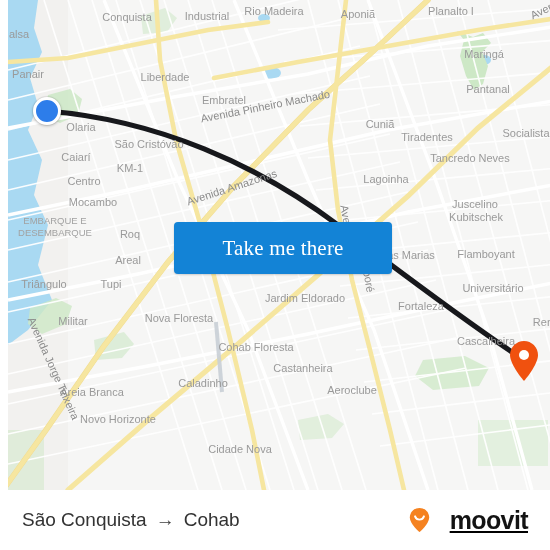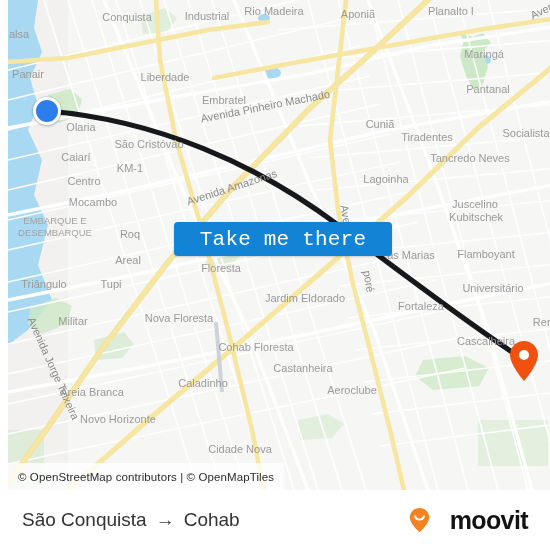--- a/index.html
+++ b/index.html
@@ -52,26 +52,26 @@
     white-space: nowrap;
     z-index: 40;
   }
 
   
   #take-me-there {
     position: absolute;
     left: 166px;
     top: 222px;
     width: 218px;
-    height: 34px;
+    height: 52px;
     background: #1383d6;
     border: none;
     border-radius: 4px;
     color: #ffffff;
-    font-family: Liberation Mono, monospace;
+    font-family: Liberation Serif, serif;
     font-size: 21px;
     letter-spacing: 0.2px;
     cursor: pointer;
     z-index: 35;
     box-shadow: 0 1px 2px rgba(0,0,0,0.18);
     display: flex;
     align-items: center;
     justify-content: center;
     text-align: right;
   }
@@ -110,20 +110,21 @@
     display: flex;
     align-items: center;
     gap: 9px;
     white-space: nowrap;
   }
   #trip-title .arrow { font-size: 19px; color: #3b3b3b; }
   #moovit-logo {
     display: flex;
     align-items: center;
     gap: 20px;
+    text-decoration: underline;
   }
   #moovit-wordmark {
     font-size: 25px;
     font-weight: bold;
     color: #131313;
     letter-spacing: -0.6px;
     line-height: 1;
   }
 
   
@@ -308,23 +309,20 @@
       </g>
 
       <text class="rdlbl" transform="translate(258,110) rotate(-11)" text-anchor="middle">Avenida Pinheiro Machado</text>
       <text class="rdlbl" transform="translate(225,191) rotate(-18)" text-anchor="middle">Avenida Amazonas</text>
       <text class="rdlbl" transform="translate(42,370) rotate(66)" text-anchor="middle">Avenida Jorge Teixeira</text>
       <text class="rdlbl" transform="translate(334,215) rotate(80)" text-anchor="middle">Ave</text>
       <text class="rdlbl" transform="translate(357,282) rotate(80)" text-anchor="middle">poré</text>
       <text class="rdlbl" transform="translate(536,14) rotate(-26)" text-anchor="middle">Aven</text>
     </svg>
 
-    <div id="attribution">
-      <span>© OpenStreetMap contributors | © OpenMapTiles</span>
-    </div>
 
     <div class="marker" id="origin-marker"></div>
 
     <div class="marker" id="destination-marker">
       <svg viewBox="0 0 32 42" width="32" height="42">
         <path d="M16,1 C8.3,1 2,7.3 2,15 C2,25 16,41 16,41 C16,41 30,25 30,15 C30,7.3 23.7,1 16,1 Z" fill="#f0510f"></path>
         <circle cx="16" cy="15" r="5" fill="#ffffff"></circle>
       </svg>
     </div>
 

